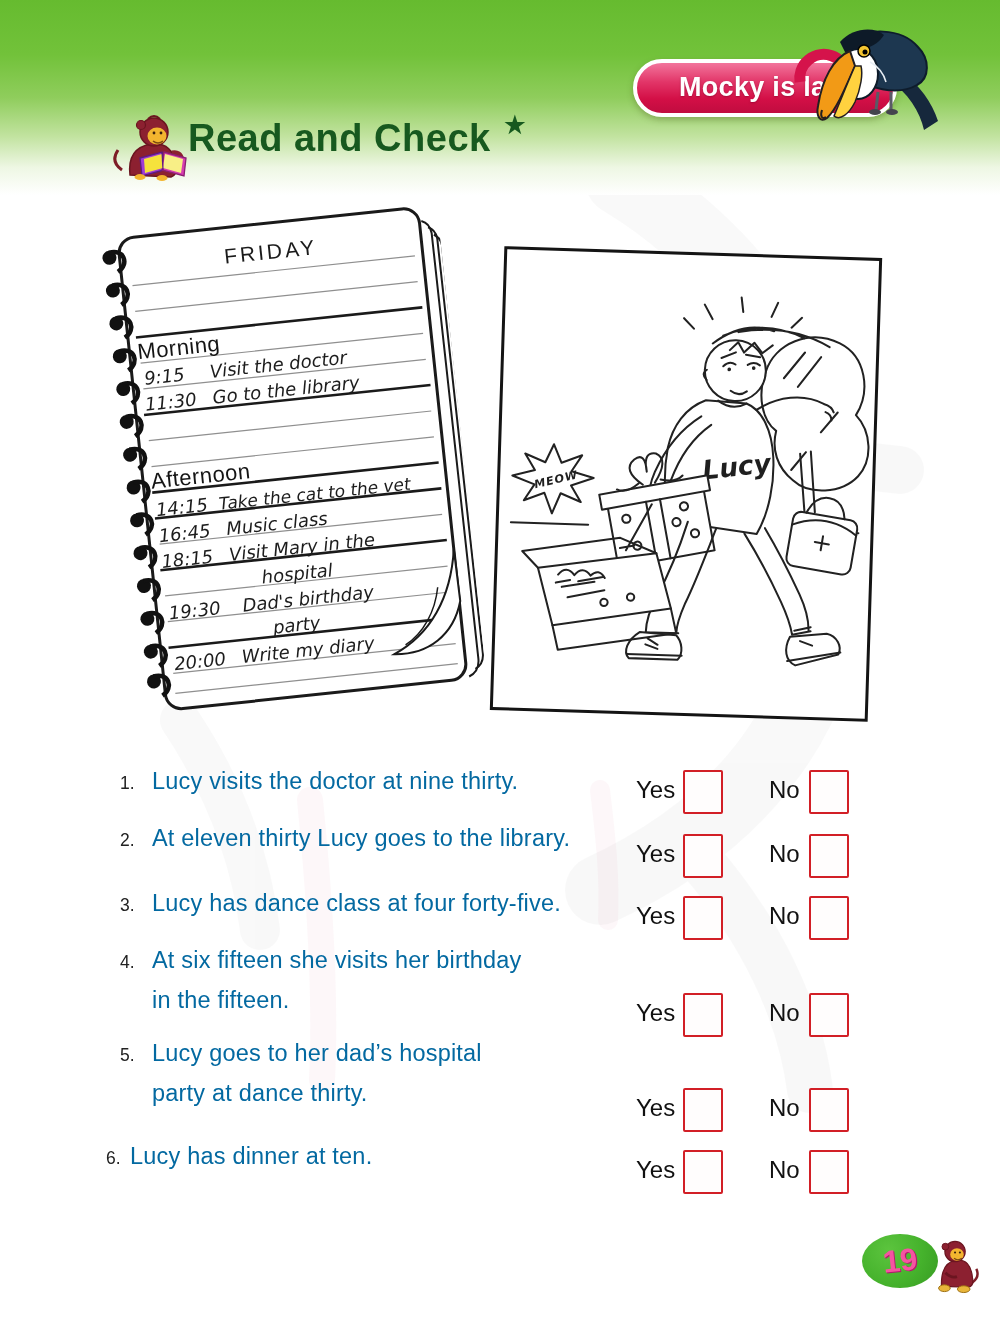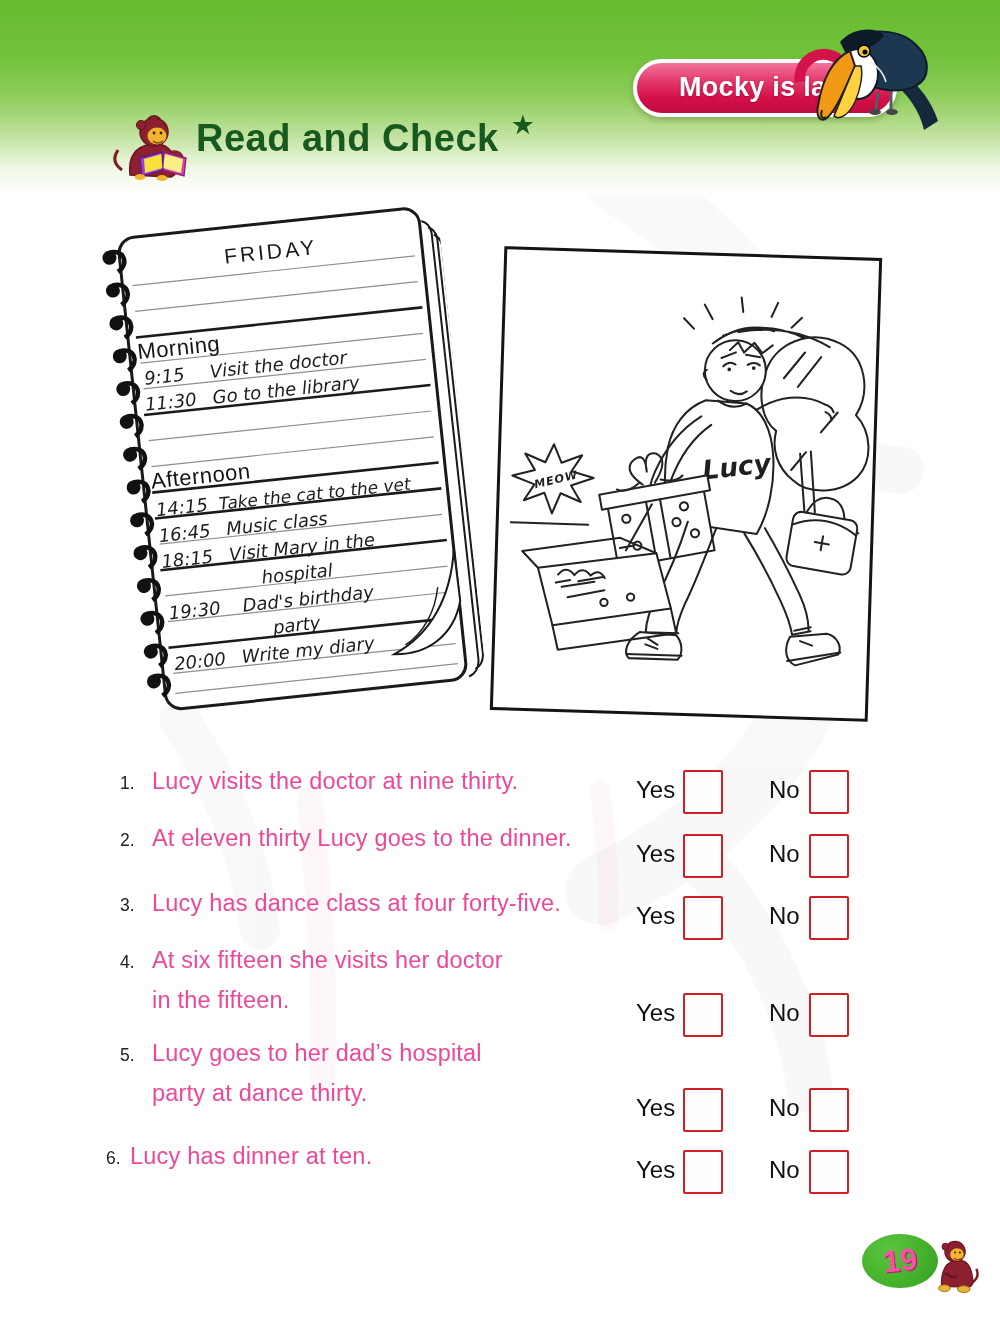--- a/index.html
+++ b/index.html
@@ -11,21 +11,21 @@
   .header-grad{position:absolute;left:0;top:0;width:1000px;height:195px;
     background:linear-gradient(180deg,#66bb2f 0%,#72c23a 28%,#8fcd5c 50%,#c2e3a0 70%,#eef7e4 86%,#ffffff 100%);}
   .unit-pill{position:absolute;left:633px;top:59px;width:256px;height:50px;border:4px solid #ffffff;border-radius:30px;
     background:linear-gradient(180deg,#f2759c 0%,#e23568 38%,#d30f46 72%,#c00c3f 100%);
     box-shadow:0 3px 6px rgba(70,90,20,.35);z-index:5;}
   .unit-pill span{display:block;text-align:center;line-height:49px;color:#fff;font-size:27px;font-weight:bold;letter-spacing:.3px;
     text-shadow:0 1px 2px rgba(120,0,40,.5);}
   .toucan{position:absolute;left:770px;top:18px;width:175px;height:114px;z-index:6;}
 
   
-  .title-row{position:absolute;left:196px;top:118px;display:flex;align-items:flex-start;z-index:4;}
+  .title-row{position:absolute;left:188px;top:118px;display:flex;align-items:flex-start;z-index:4;}
   .title-row h1{margin:0;font-size:38px;font-weight:bold;color:#17591f;letter-spacing:.5px;line-height:1.1;}
   .title-star{font-size:27px;color:#17591f;margin-left:12px;transform:translateY(-9px);}
   .title-monkey{position:absolute;left:110px;top:112px;width:78px;height:70px;z-index:4;}
 
   
   .watermark{position:absolute;left:0;top:0;width:1000px;height:1336px;z-index:0;pointer-events:none;}
 
   
   .notebook{position:absolute;left:118px;top:214px;width:345px;height:500px;transform:rotate(-6deg);z-index:2;}
   .nb-h{font-family:"Liberation Sans",sans-serif;font-size:22px;letter-spacing:.5px;fill:#141414;}
@@ -36,21 +36,21 @@
   
   .frame{position:absolute;left:497px;top:252px;width:372px;height:458px;background:#fff;border:3px solid #141414;
     transform:rotate(1.8deg);z-index:1;}
   .lucy-svg{width:100%;height:100%;}
   .ln{stroke:#222;stroke-width:2;fill:none;stroke-linecap:round;stroke-linejoin:round;}
   .lnf{stroke:#222;stroke-width:2;fill:#fff;stroke-linecap:round;stroke-linejoin:round;}
   .sketch-text{font-family:"DejaVu Sans",sans-serif;font-style:italic;font-weight:bold;fill:#1f1f1f;}
 
   
   .qnum{position:absolute;font-size:17.5px;color:#222;z-index:3;}
-  .qline{position:absolute;font-size:23.5px;color:#ec4899;letter-spacing:.2px;white-space:nowrap;z-index:3;}
+  .qline{position:absolute;font-size:23.5px;color:#0369a1;letter-spacing:.2px;white-space:nowrap;z-index:3;}
   .yn-label{position:absolute;font-size:24px;color:#111;line-height:40px;z-index:3;}
   .cbox{position:absolute;width:36px;height:40px;background:#fffdfd;border:2.5px solid #d21f26;border-radius:2px;z-index:3;}
 
   
   .page-badge{position:absolute;left:862px;top:1234px;width:76px;height:54px;border-radius:50%;
     background:radial-gradient(circle at 35% 30%,#5cc43e 0%,#45b22c 55%,#379a22 100%);z-index:3;}
   .page-badge span{display:block;text-align:center;line-height:54px;font-size:31px;font-weight:bold;color:#f553a1;
     transform:rotate(-6deg);text-shadow:1px 1px 0 #b3176f;}
   .footer-monkey{position:absolute;left:933px;top:1238px;width:46px;height:56px;z-index:3;}
 </style>
@@ -274,39 +274,39 @@
     <span class="qnum" style="left:120px;top:773px">1.</span>
     <span class="qline" style="left:152px;top:768px">Lucy visits the doctor at nine thirty.</span>
     <span class="yn-label" style="left:636px;top:770px">Yes</span>
     <div class="cbox" style="left:683px;top:770px"></div>
     <span class="yn-label" style="left:769px;top:770px">No</span>
     <div class="cbox" style="left:809px;top:770px"></div>
   </div>
 
   <div>
     <span class="qnum" style="left:120px;top:830px">2.</span>
-    <span class="qline" style="left:152px;top:825px">At eleven thirty Lucy goes to the dinner.</span>
+    <span class="qline" style="left:152px;top:825px">At eleven thirty Lucy goes to the library.</span>
     <span class="yn-label" style="left:636px;top:834px">Yes</span>
     <div class="cbox" style="left:683px;top:834px"></div>
     <span class="yn-label" style="left:769px;top:834px">No</span>
     <div class="cbox" style="left:809px;top:834px"></div>
   </div>
 
   <div>
     <span class="qnum" style="left:120px;top:895px">3.</span>
     <span class="qline" style="left:152px;top:890px">Lucy has dance class at four forty-five.</span>
     <span class="yn-label" style="left:636px;top:896px">Yes</span>
     <div class="cbox" style="left:683px;top:896px"></div>
     <span class="yn-label" style="left:769px;top:896px">No</span>
     <div class="cbox" style="left:809px;top:896px"></div>
   </div>
 
   <div>
     <span class="qnum" style="left:120px;top:952px">4.</span>
-    <span class="qline" style="left:152px;top:947px">At six fifteen she visits her doctor</span>
+    <span class="qline" style="left:152px;top:947px">At six fifteen she visits her birthday</span>
     <span class="qline" style="left:152px;top:987px">in the fifteen.</span>
     <span class="yn-label" style="left:636px;top:993px">Yes</span>
     <div class="cbox" style="left:683px;top:993px"></div>
     <span class="yn-label" style="left:769px;top:993px">No</span>
     <div class="cbox" style="left:809px;top:993px"></div>
   </div>
 
   <div>
     <span class="qnum" style="left:120px;top:1045px">5.</span>
     <span class="qline" style="left:152px;top:1040px">Lucy goes to her dad’s hospital</span>

